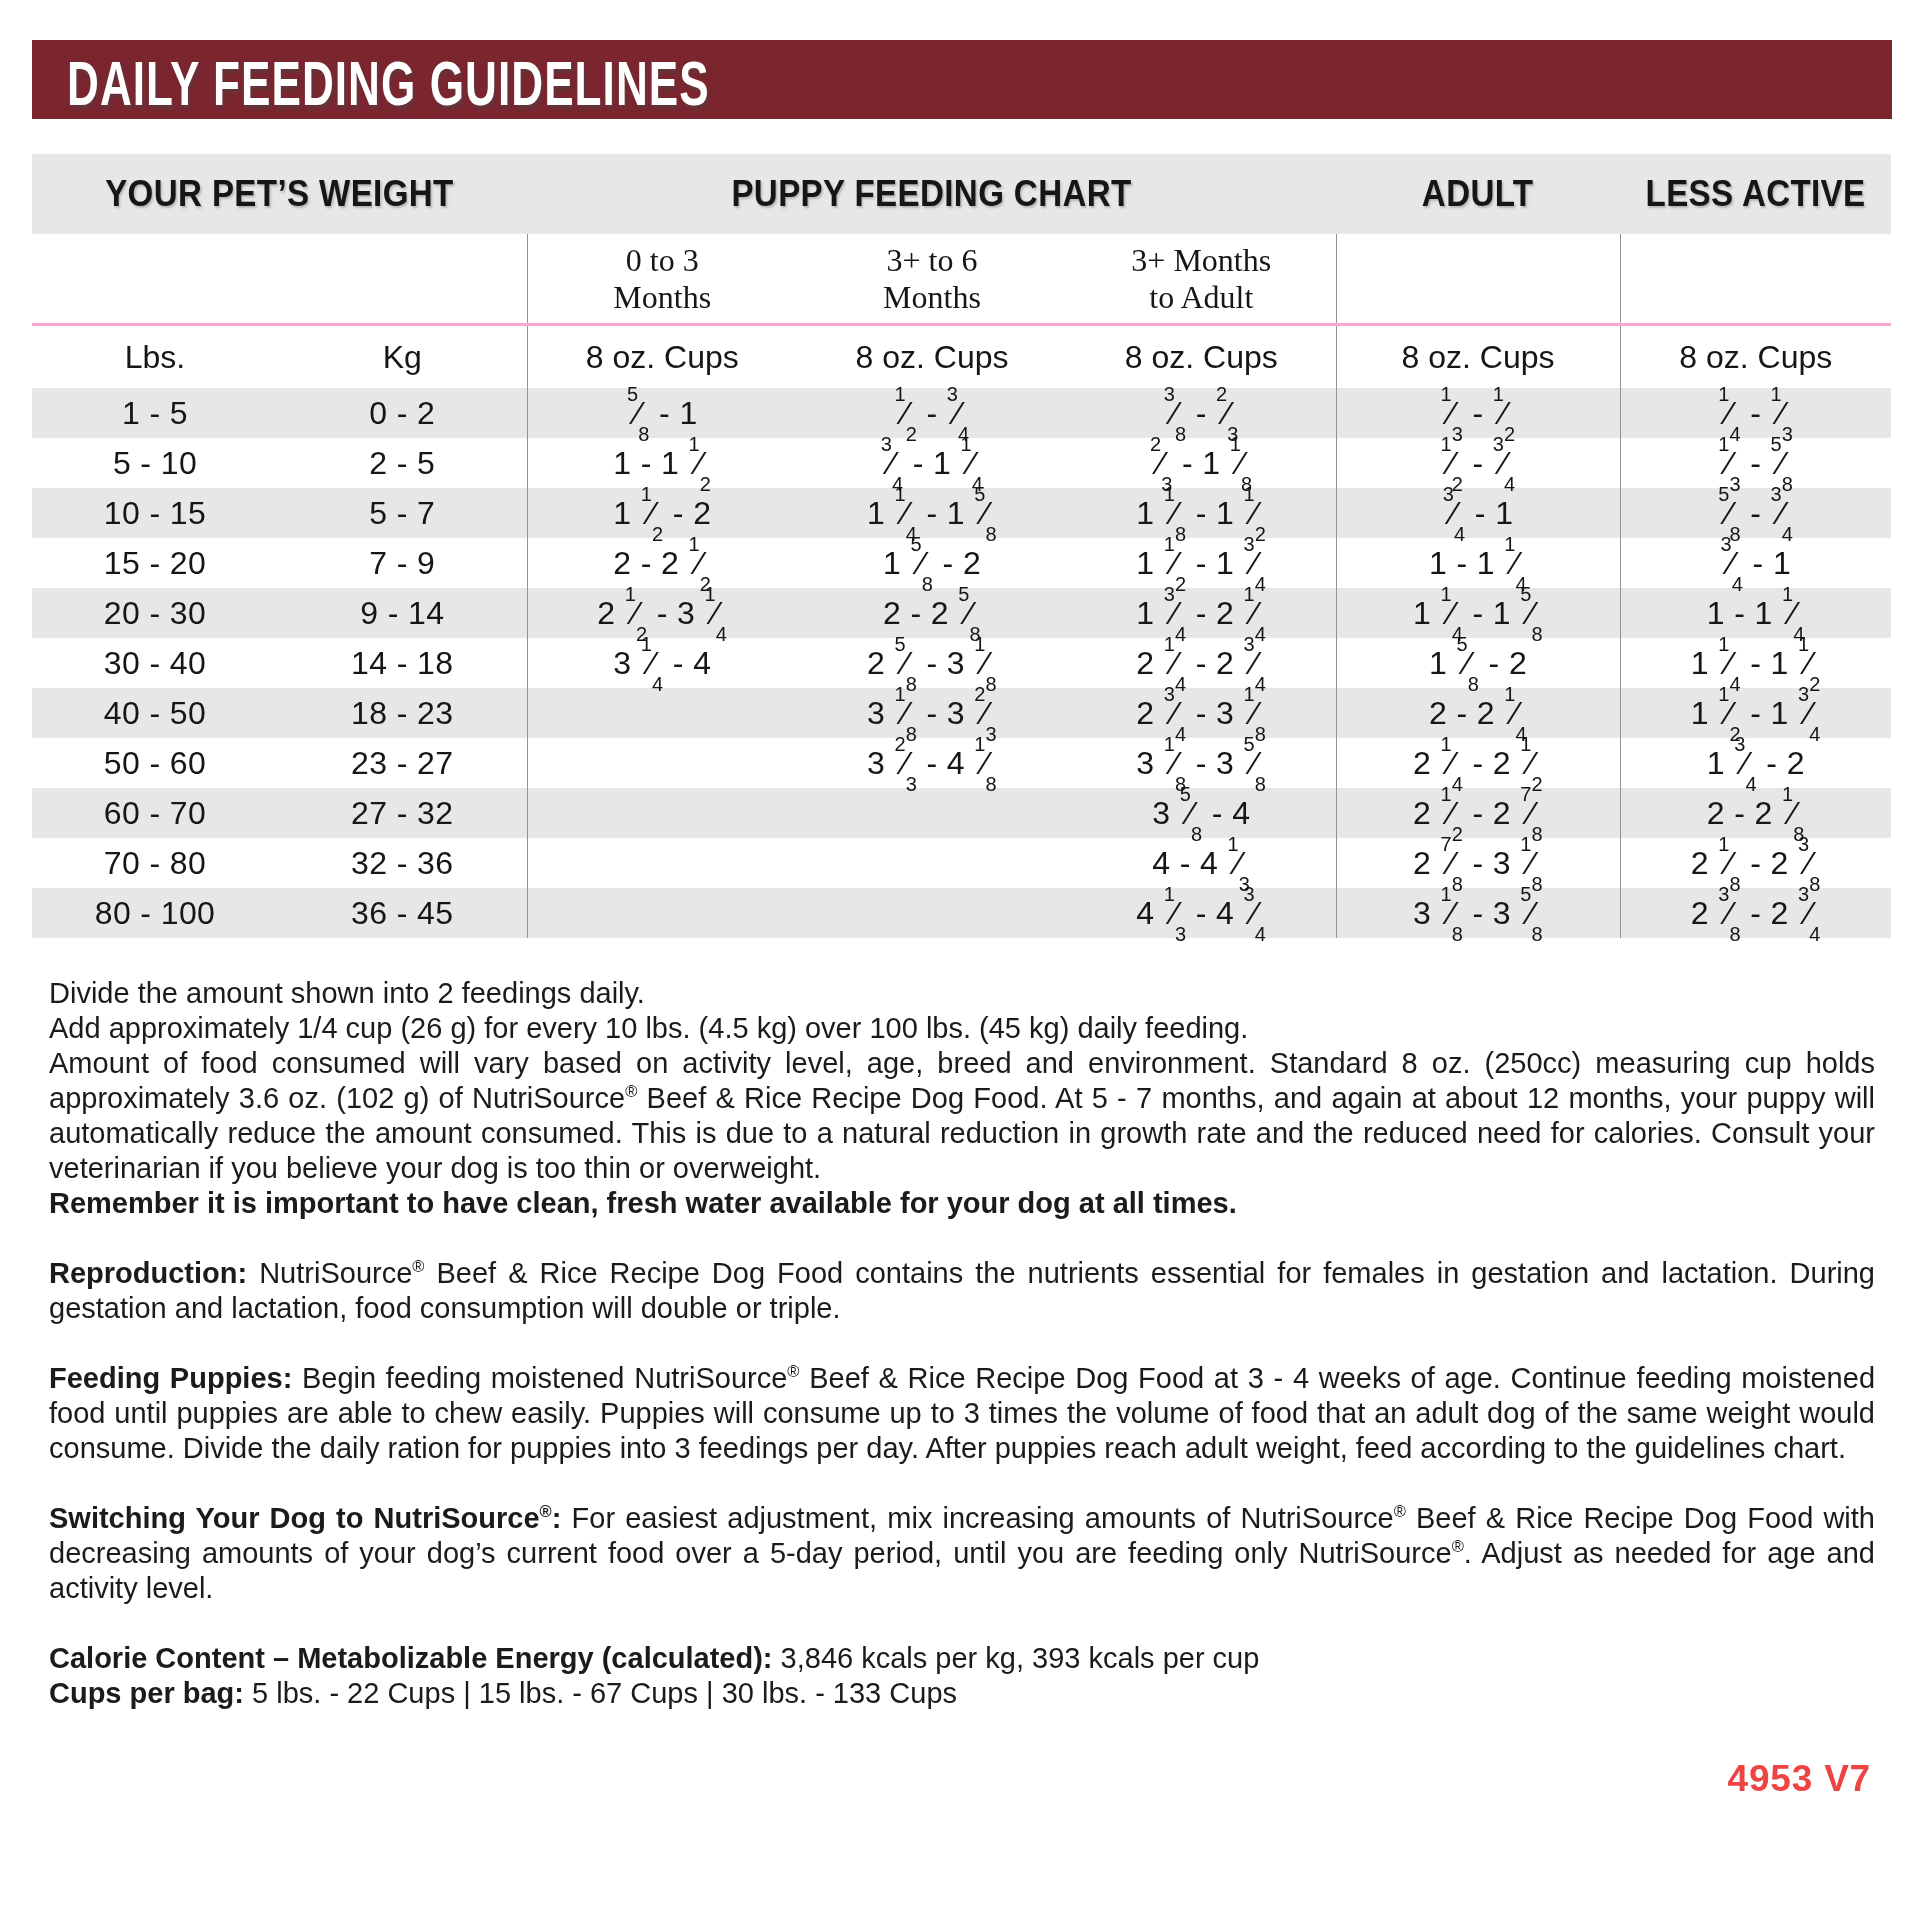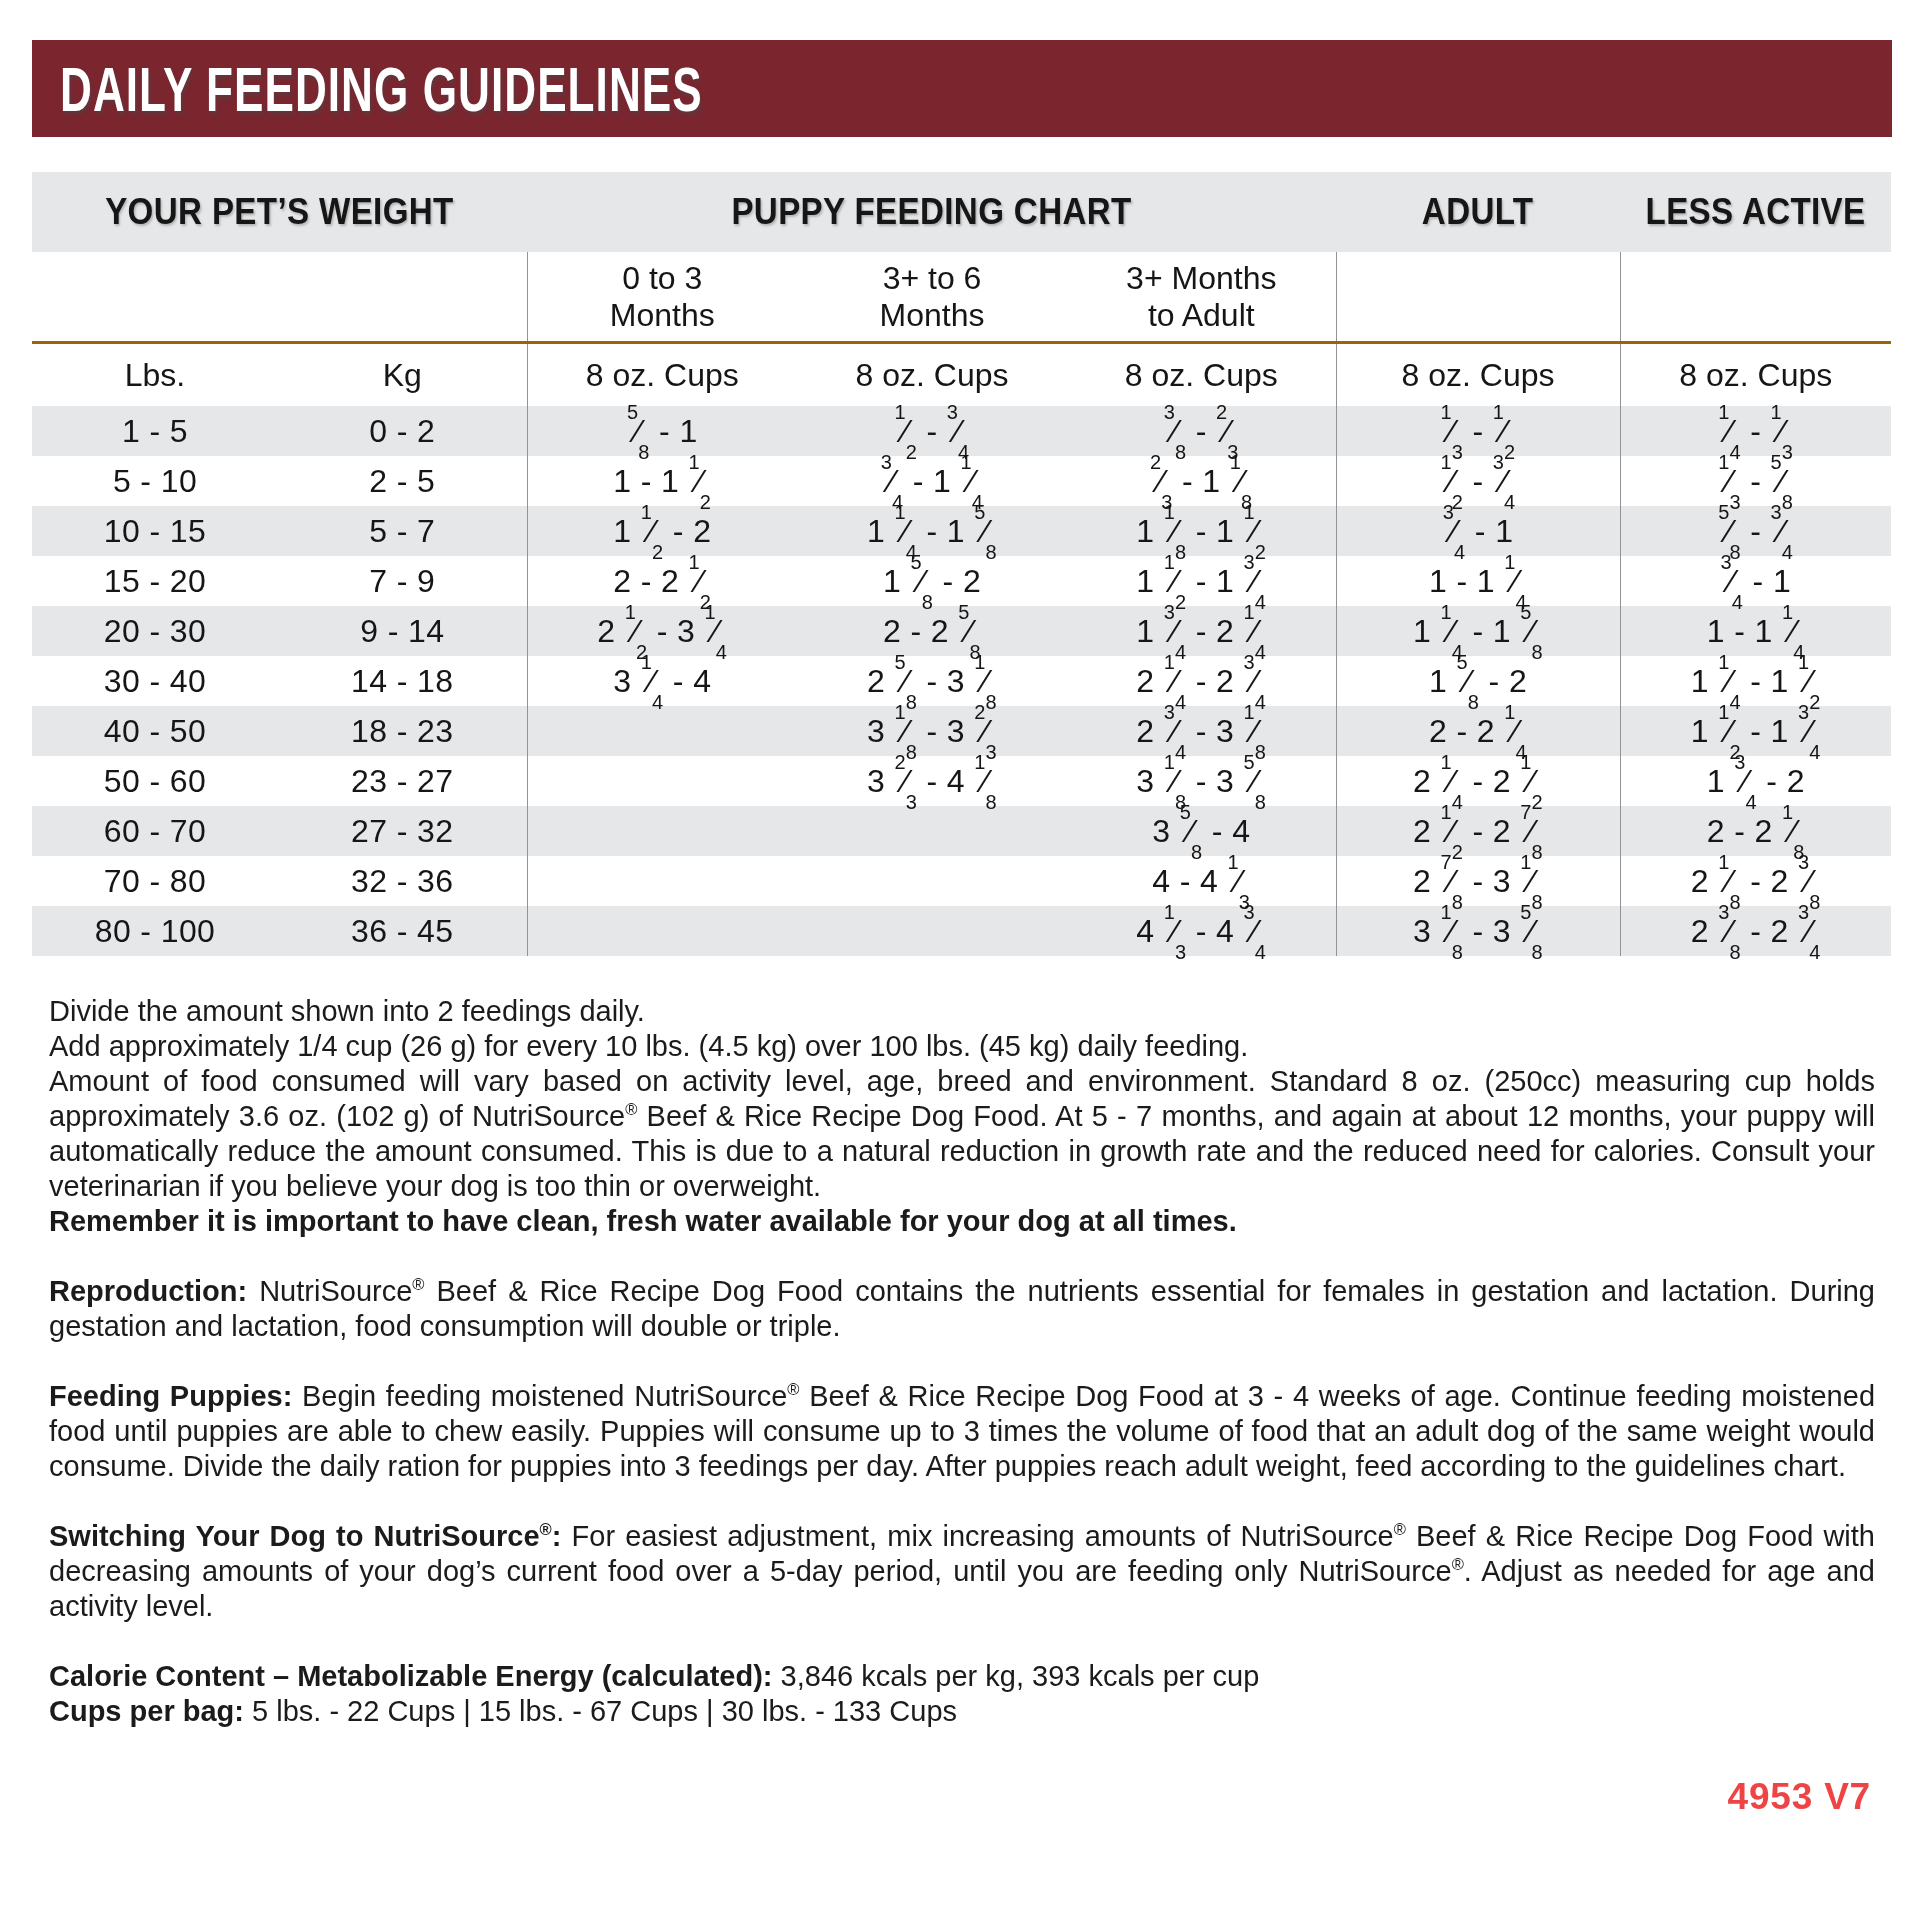--- a/index.html
+++ b/index.html
@@ -3,22 +3,22 @@
 <meta charset="utf-8">
 <style>
   html,body{margin:0;padding:0;}
   body{
     width:1924px;height:1923px;background:#ffffff;
     font-family:"Liberation Sans","DejaVu Sans",sans-serif;
     color:#1b1b1b; position:relative; overflow:hidden;
   }
   
   .title-bar{
-    margin:40px 32px 0 32px; height:97px; background:#7B252F;
-    display:flex; align-items:center; padding-left:28px; box-sizing:border-box;
+    margin:40px 32px 0 32px; height:79px; background:#7B252F;
+    display:flex; align-items:flex-end; padding-left:35px; box-sizing:border-box;
   }
   .title-bar .cond{
     display:inline-block; transform:scaleX(.70); transform-origin:left center;
     color:#fff; font-size:63px; font-weight:700; letter-spacing:1.5px;
     text-shadow:3px 3.8px 3.8px rgba(70,70,70,.45); white-space:nowrap;
   }
   
   table.feed{
     border-collapse:collapse; table-layout:fixed;
     margin:35px 32px 0 32px; width:1859px;
@@ -28,21 +28,22 @@
   }
   tr.group-row th{
     background:#E6E7E9; height:80px; font-size:36px; font-weight:700;
   }
   tr.group-row .cond{
     display:inline-block; transform:scaleX(.92); transform-origin:center;
     text-shadow:1.5px 2.3px 2.3px rgba(90,90,90,.35); white-space:nowrap; letter-spacing:0.4px;
   }
   tr.months-row td{
     height:89px; font-size:32px; line-height:1.15; white-space:pre-line;
-    border-bottom:3px solid #a16207;
+    border-bottom:3px solid #f9a8d4;
+    font-family:Liberation Serif, serif;
   }
   tr.units-row td{ height:62px; font-size:32px; }
   tbody.data td{ height:50px; font-size:32px; letter-spacing:0.4px; }
   tbody.data tr:nth-child(odd) td{ background:#E6E7E9; }
   .vline{ border-left:1.5px solid #919396; }
   
   .frac{ white-space:nowrap; }
   .frac sup{ font-size:20px; position:relative; top:-11.3px; margin-right:-1.5px; line-height:0; }
   .frac .fsl{ font-size:32px; margin:0 -1.5px; }
   .frac sub{ font-size:20px; position:relative; top:9.8px; margin-left:-1.5px; line-height:0; }

